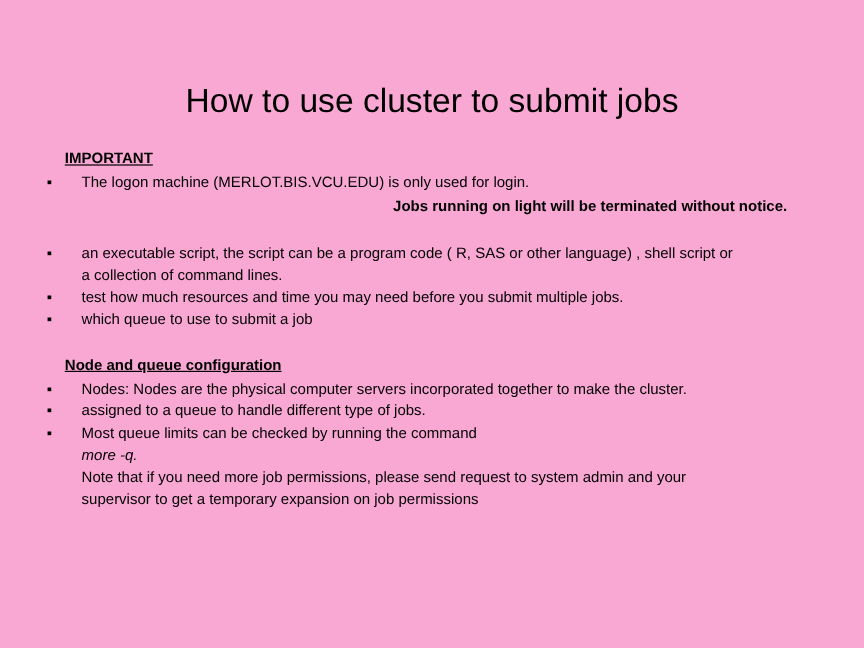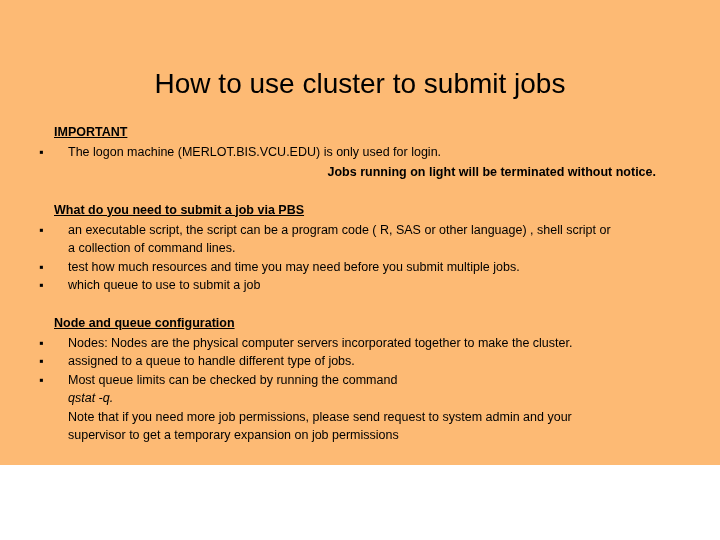--- a/index.html
+++ b/index.html
@@ -12,22 +12,22 @@
     height: 540px;
     overflow: hidden;
     font-family: "Liberation Sans", sans-serif;
     color: #000000;
     -webkit-font-smoothing: none;
   }
 
   .slide {
     position: relative;
     width: 720px;
-    height: 465px;
-    background: #fdba74;
+    height: 540px;
+    background: #f9a8d4;
     box-sizing: border-box;
   }
 
   .slide-title {
     position: absolute;
     left: 0;
     top: 48px;
     width: 720px;
     text-align: center;
     font-size: 28px;
@@ -120,21 +120,20 @@
 
       <div class="bullet-row">
         <span class="bullet-mark">▪</span>
         <span class="bullet-text">The logon machine (MERLOT.BIS.VCU.EDU) is only used for login.</span>
       </div>
 
       <div class="center-bold">Jobs running on light will be terminated without notice.</div>
     </div>
 
     <div class="section">
-      <span class="section-heading">What do you need to submit a job via PBS</span>
 
       <div class="bullet-row">
         <span class="bullet-mark">▪</span>
         <span class="bullet-text">an executable script, the script can be a program code ( R, SAS or other language) , shell script or</span>
         <span class="bullet-sub">a collection of command lines.</span>
       </div>
 
       <div class="bullet-row">
         <span class="bullet-mark">▪</span>
         <span class="bullet-text">test how much resources and time you may need before you submit multiple jobs.</span>
@@ -155,20 +154,20 @@
       </div>
 
       <div class="bullet-row">
         <span class="bullet-mark">▪</span>
         <span class="bullet-sub">assigned to a queue to handle different type of jobs.</span>
       </div>
 
       <div class="bullet-row">
         <span class="bullet-mark">▪</span>
         <span class="bullet-text">Most queue limits can be checked by running the command</span>
-        <span class="bullet-sub italic">qstat -q.</span>
+        <span class="bullet-sub italic">more -q.</span>
         <span class="bullet-sub">Note that if you need more job permissions, please send request to system admin and your</span>
         <span class="bullet-sub">supervisor to get a temporary expansion on job permissions</span>
       </div>
     </div>
 
   </div>
 </div>
 
 </body></html>

